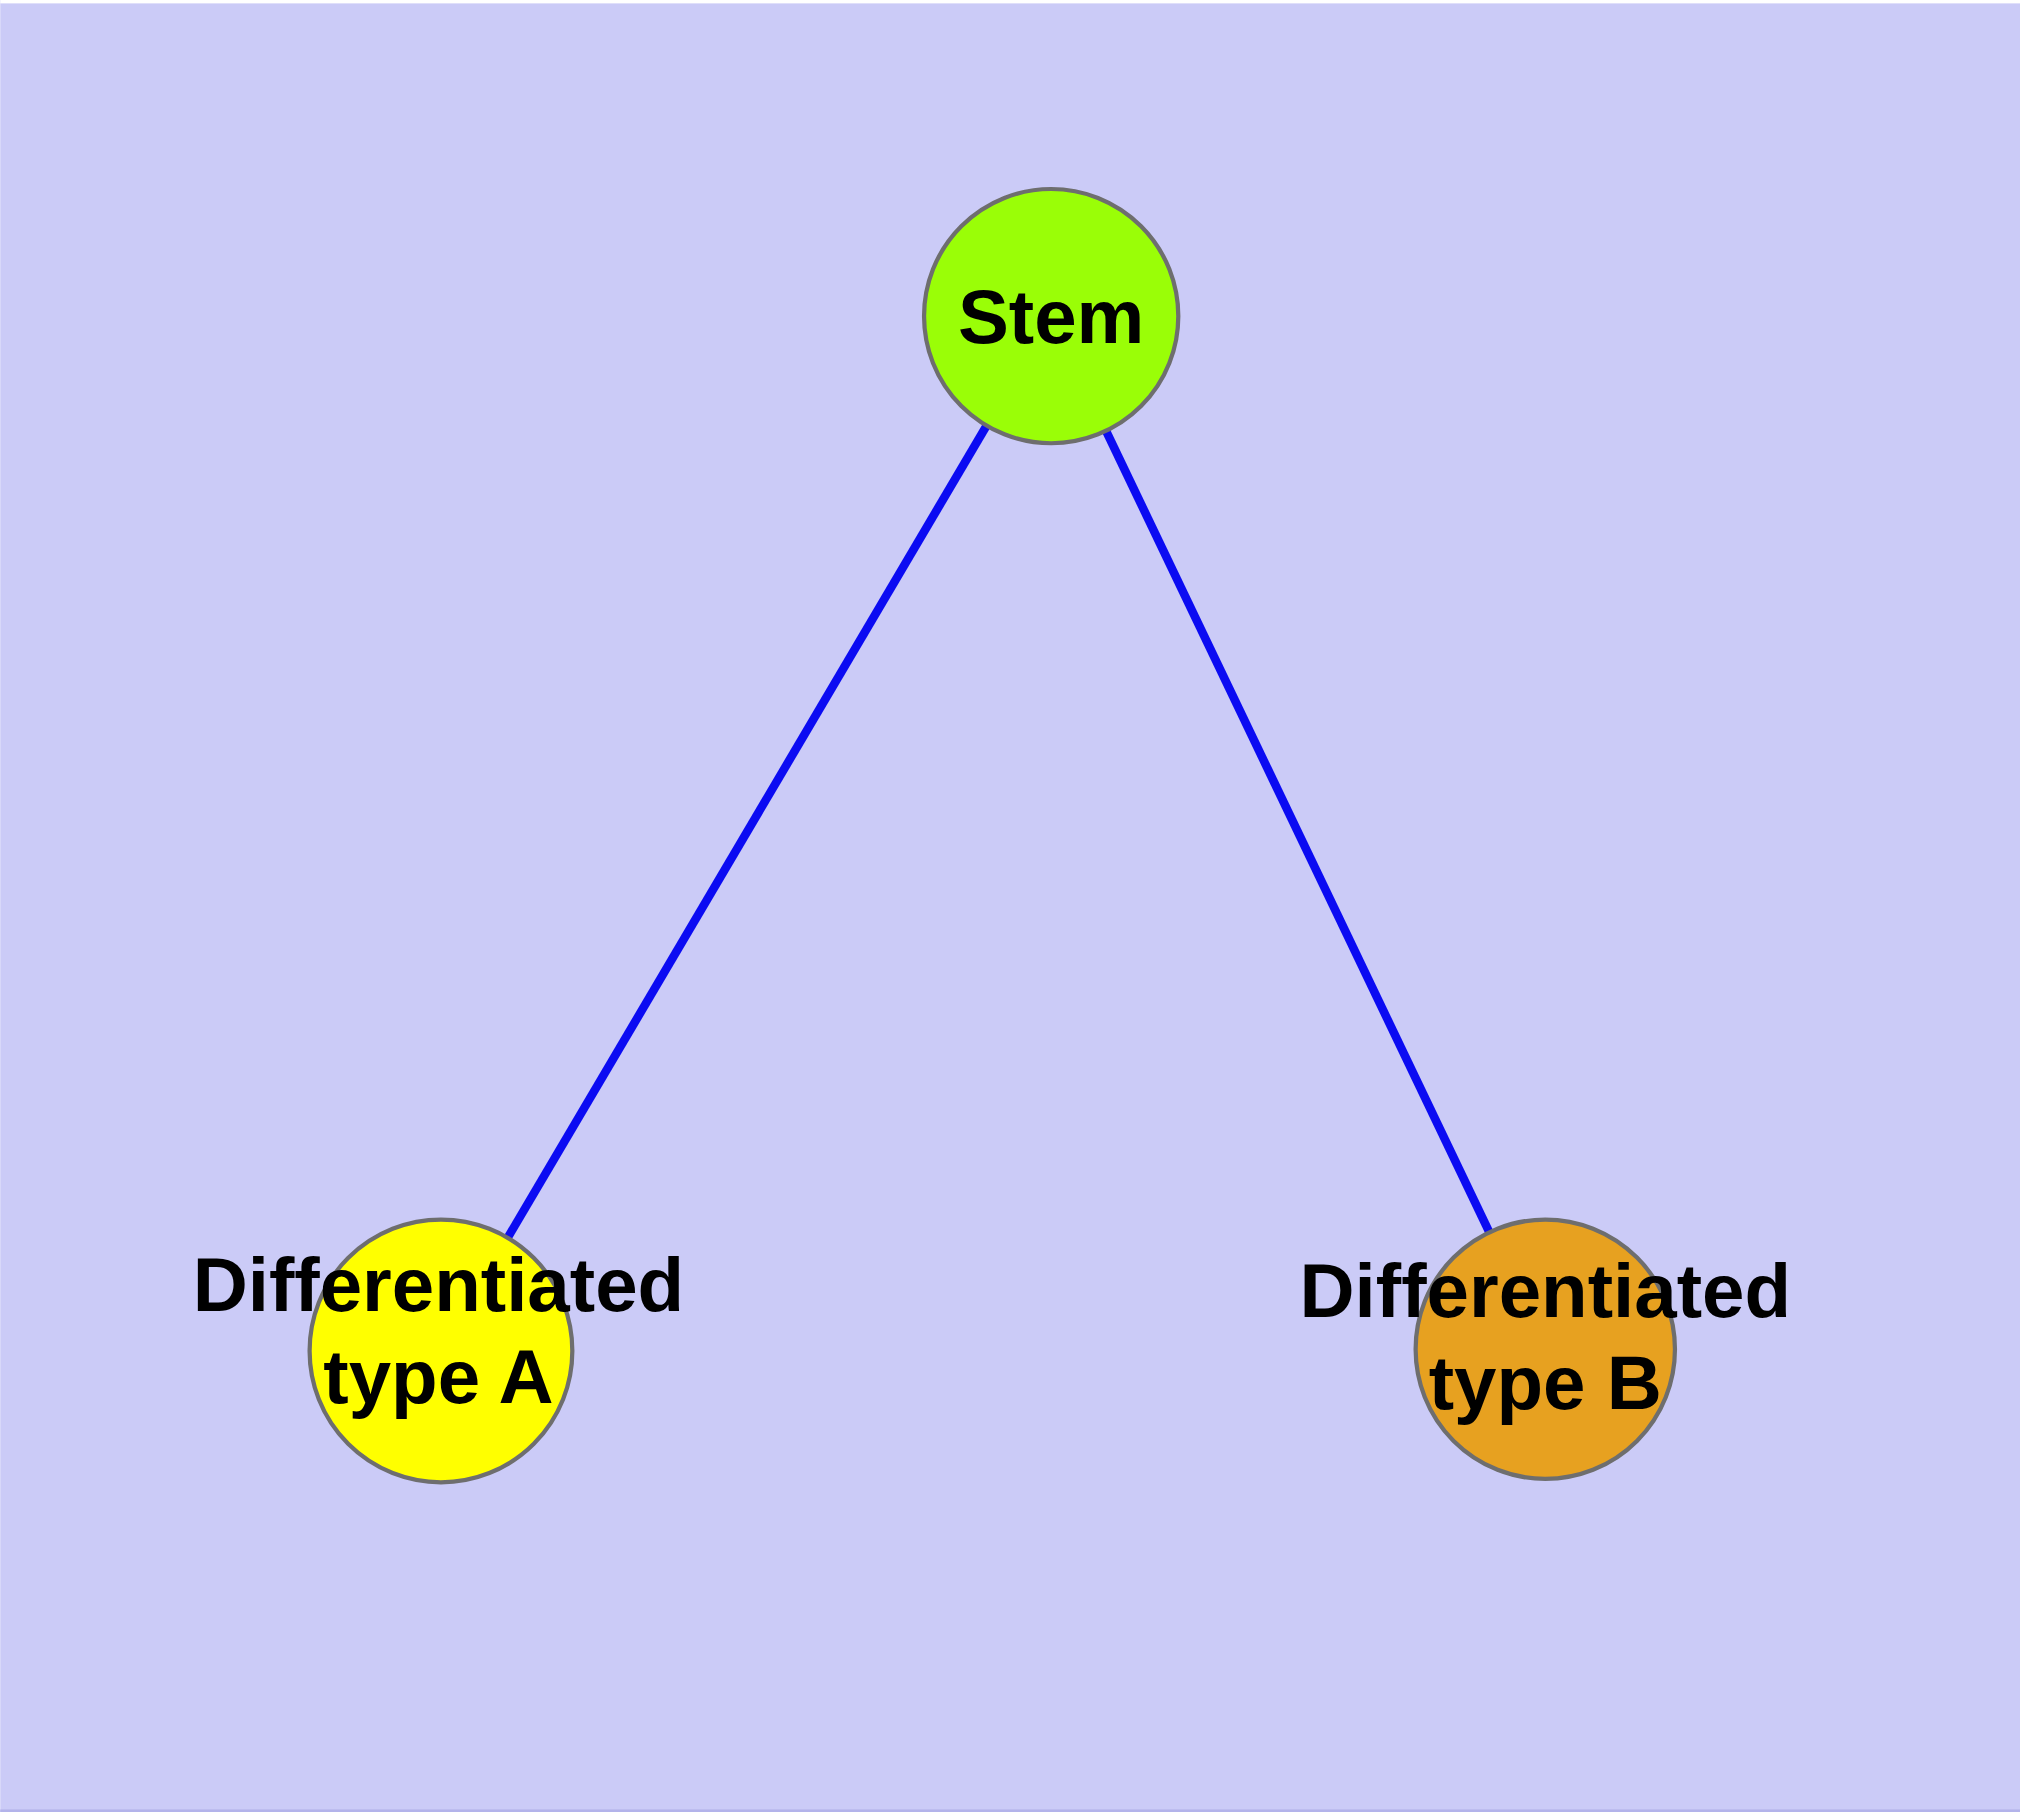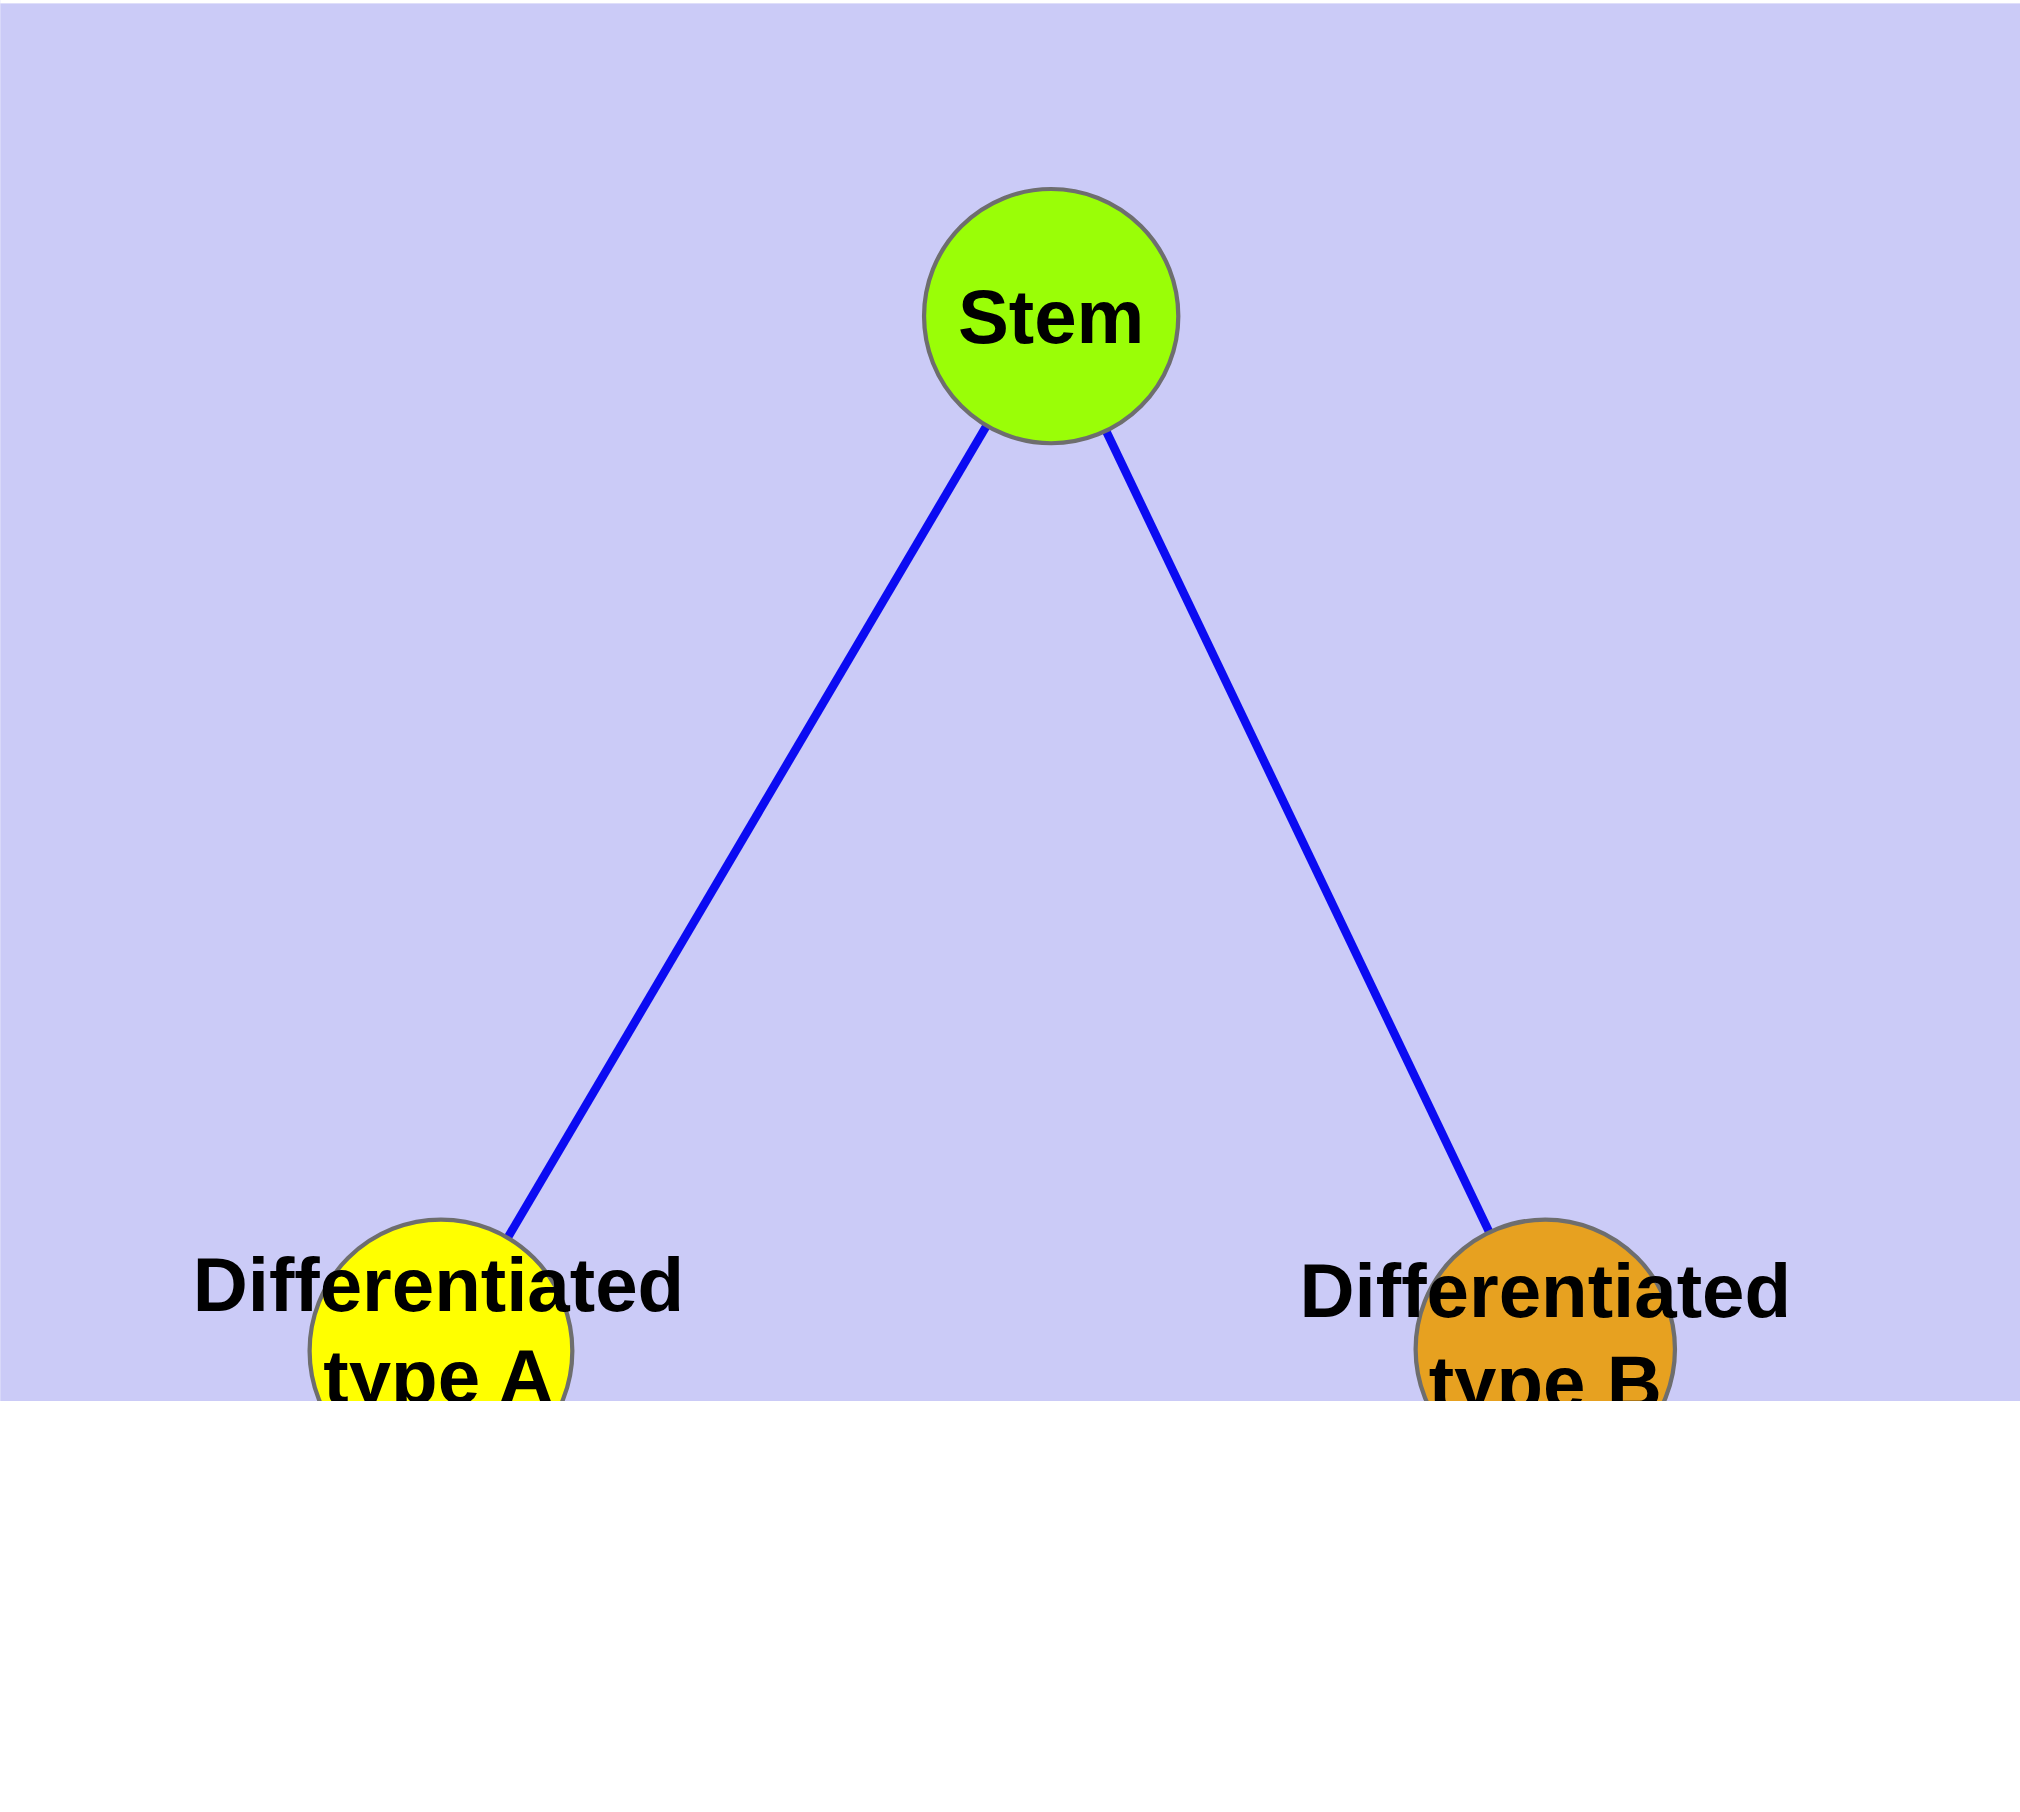--- a/index.html
+++ b/index.html
@@ -4,21 +4,21 @@
 <style>
   html, body {
     margin: 0;
     padding: 0;
     background: #ffffff;
     font-family: "Liberation Sans", sans-serif;
   }
   .stage {
     position: relative;
     width: 2021px;
-    height: 1401px;
+    height: 1812px;
     overflow: hidden;
   }
   svg.graph {
     display: block;
     width: 2021px;
     height: 1812px;
   }
   .node-label {
     font-family: "Liberation Sans", "DejaVu Sans", sans-serif;
     font-weight: 700;

